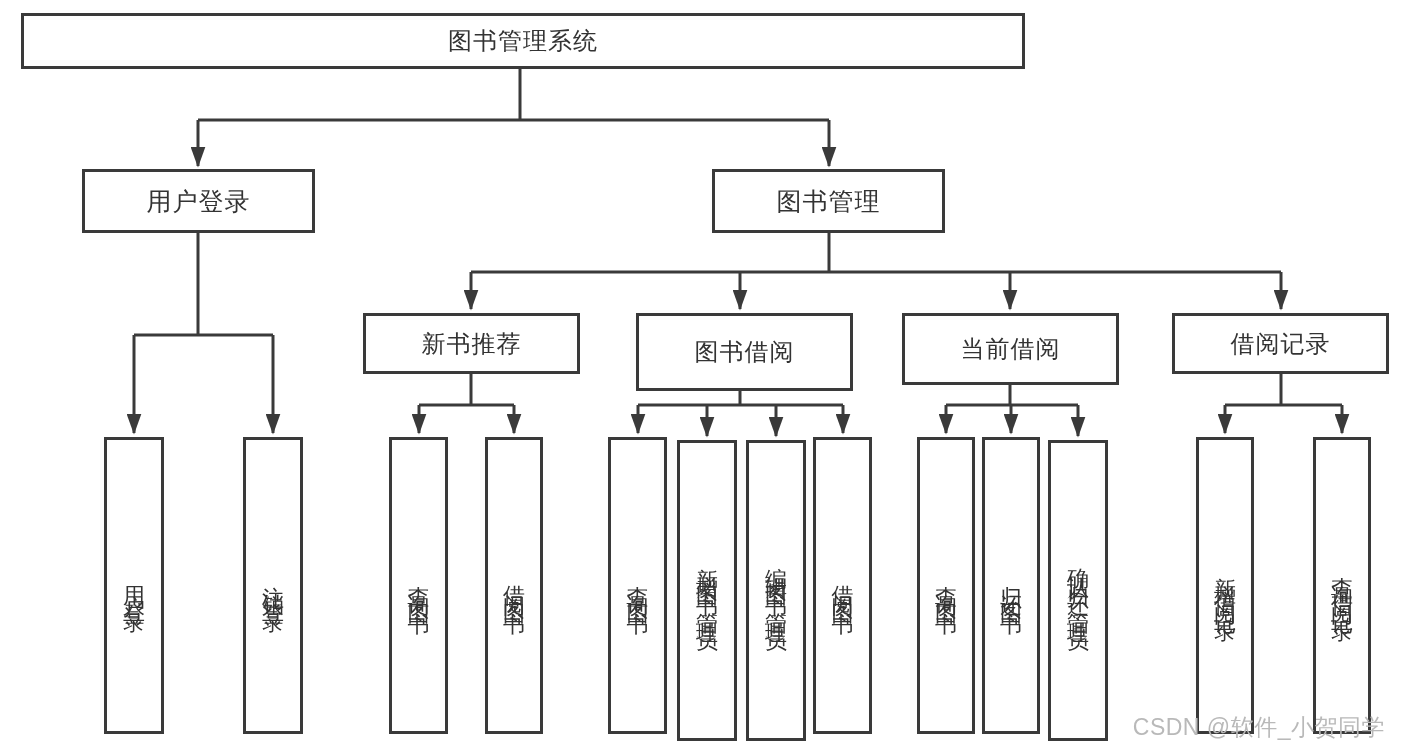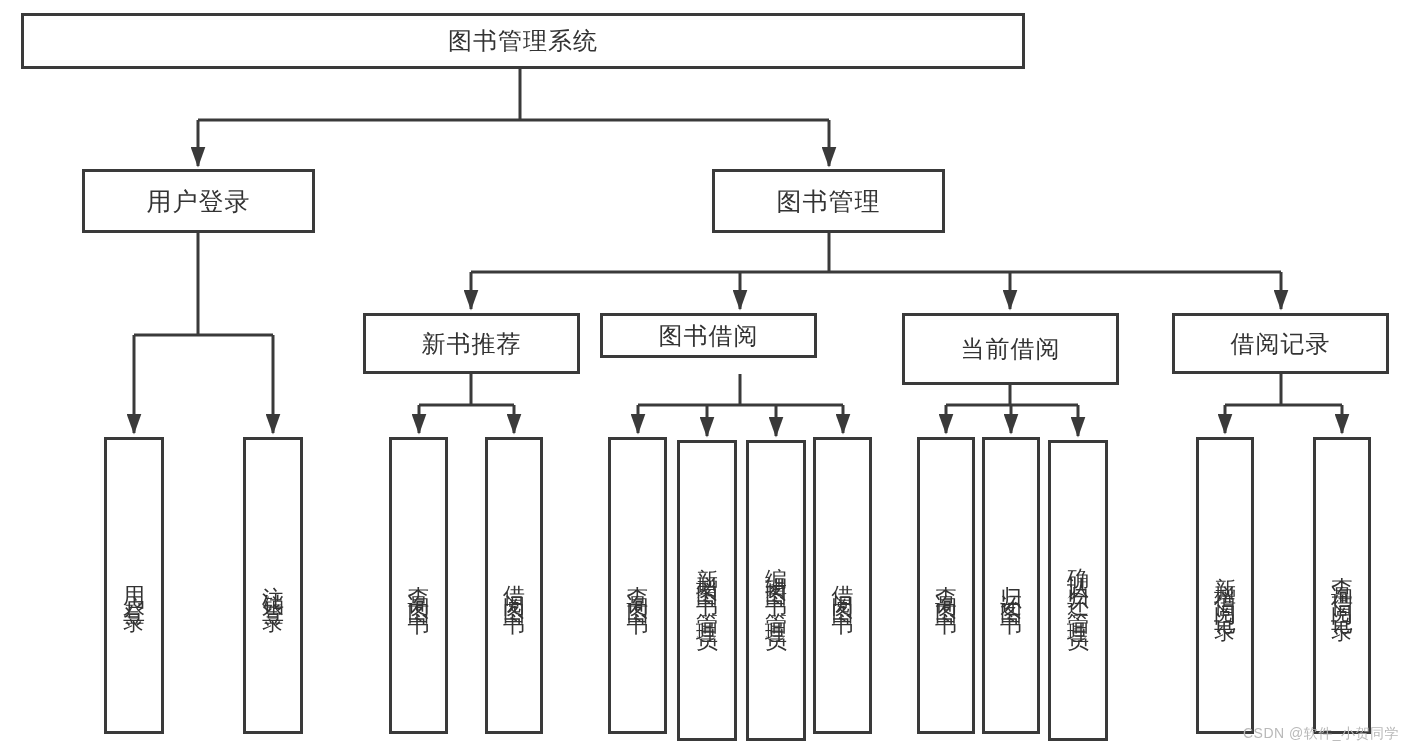--- a/index.html
+++ b/index.html
@@ -47,23 +47,23 @@
   .box.leaf  { font-size: 22px; }
   .vtext {
     writing-mode: vertical-rl;
     text-orientation: mixed;
     letter-spacing: 9px;
     line-height: 1;
     white-space: nowrap;
   }
   .watermark {
     position: absolute;
-    right: 6px;
+    right: 20px;
     bottom: 4px;
-    font-size: 14px;
+    font-size: 23px;
     color: var(--watermark-color);
     letter-spacing: 0.5px;
     white-space: nowrap;
   }
 </style>
 </head>
 <body>
 
 <div class="canvas">
 
@@ -113,21 +113,21 @@
   <div class="box h2" style="left:82px;top:169px;width:233px;height:64px">
     <span>用户登录</span>
   </div>
   <div class="box h2" style="left:712px;top:169px;width:233px;height:64px">
     <span>图书管理</span>
   </div>
 
   <div class="box h3" style="left:363px;top:313px;width:217px;height:61px">
     <span>新书推荐</span>
   </div>
-  <div class="box h3" style="left:600px;top:313px;width:217px;height:45px">
+  <div class="box h3" style="left:636px;top:313px;width:217px;height:78px">
     <span>图书借阅</span>
   </div>
   <div class="box h3" style="left:902px;top:313px;width:217px;height:72px">
     <span>当前借阅</span>
   </div>
   <div class="box h3" style="left:1172px;top:313px;width:217px;height:61px">
     <span>借阅记录</span>
   </div>
 
   <div class="box leaf" style="left:104px;top:437px;width:60px;height:297px">

